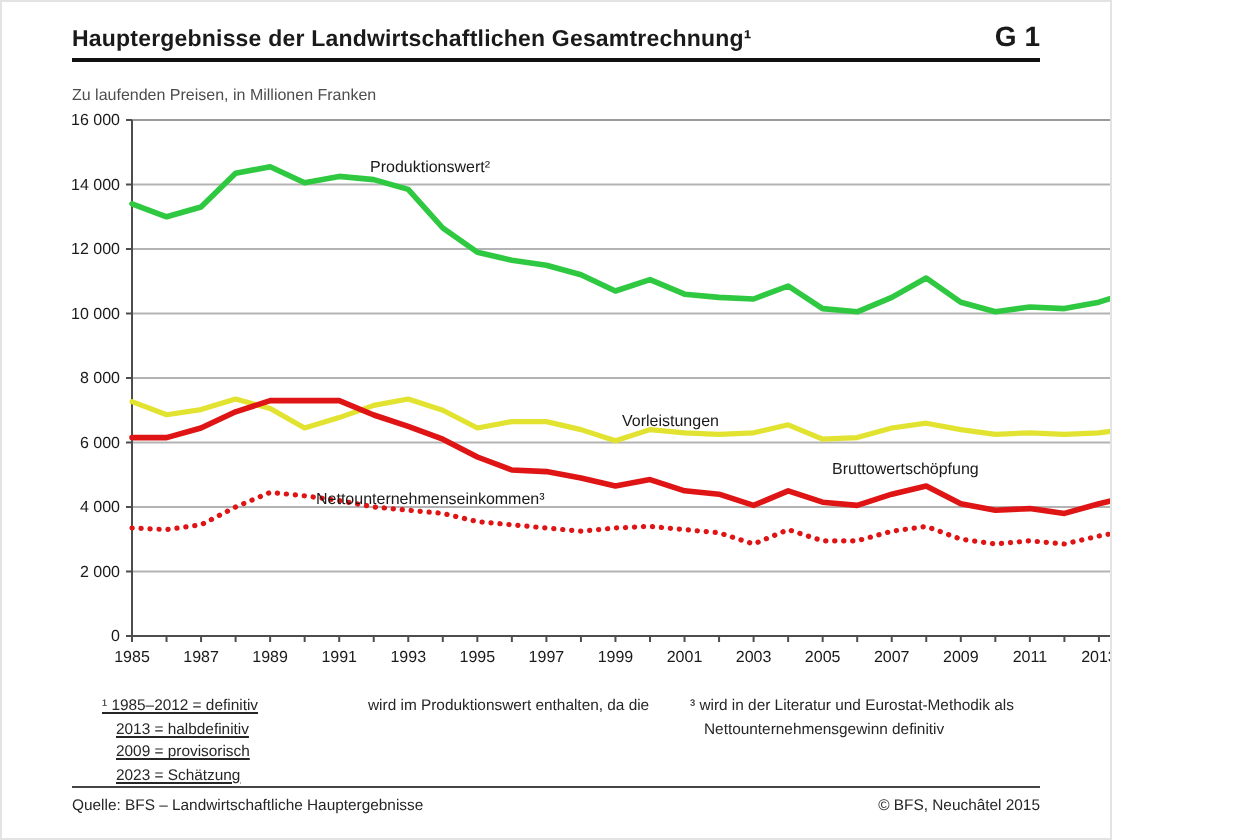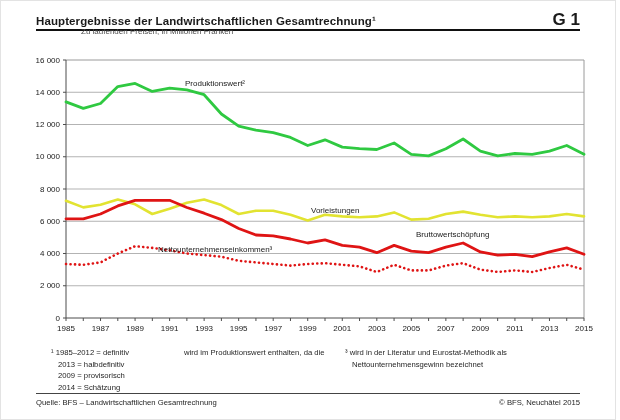--- a/index.html
+++ b/index.html
@@ -1,29 +1,29 @@
 <!DOCTYPE html>
 <html><head>
 <meta charset="utf-8">
 <style>
   html,body{margin:0;padding:0;background:#fff;}
   .page{
-    position:relative;width:616px;height:420px;background:#ffffff;
+    position:relative;width:556px;height:420px;background:#ffffff;
     font-family:"Liberation Sans",sans-serif;color:#1a1a1a;overflow:hidden;
     border:1px solid #e3e3e3;box-sizing:border-box;
   }
   .header{position:absolute;left:35px;right:35px;top:9px;display:flex;justify-content:space-between;align-items:baseline;}
   .title{font-size:11.5px;font-weight:bold;letter-spacing:0.1px;}
-  .graph-id{font-size:17px;font-weight:bold;}
+  .graph-id{font-size:14px;font-weight:bold;}
   .title-rule{position:absolute;left:35px;right:35px;top:28px;height:2px;background:#111;}
-  .subtitle{position:absolute;left:35px;top:26px;font-size:8px;color:#4d4d4d;margin-left:45px;}
+  .subtitle{position:absolute;left:35px;top:42px;font-size:8px;color:#4d4d4d;}
   svg.chart{position:absolute;left:0;top:0;font-family:"Liberation Sans",sans-serif;}
   .footnotes{position:absolute;top:346px;left:0;width:620px;height:47px;font-size:7.7px;line-height:11.6px;color:#262626;}
   .footnote{position:absolute;top:0;}
-  .footnote.f1{left:50px;}
+  .footnote.f1{left:50px;text-decoration:underline;}
   .footnote.f2{left:176px;}
   .footnote.f3{left:344px;}
   .fn-first{padding-left:0;}
   .fn-cont{padding-left:7px;}
   .footer-rule{position:absolute;left:35px;right:35px;top:392px;height:1px;background:#444;}
   .footer{position:absolute;left:35px;right:35px;top:397px;display:flex;justify-content:space-between;font-size:7.7px;color:#262626;}
 </style>
 </head>
 <body>
 
@@ -122,30 +122,30 @@
       <text x="310" y="212" font-size="8" fill="#1a1a1a">Vorleistungen</text>
       <text x="415" y="236" font-size="8" fill="#1a1a1a">Bruttowertschöpfung</text>
       <text x="157" y="251" font-size="8" fill="#1a1a1a">Nettounternehmenseinkommen³</text>
     </svg>
 
   <div class="footnotes">
     <div class="footnote f1">
         <div class="fn-first">¹ 1985–2012 = definitiv</div>
         <div class="fn-cont">2013 = halbdefinitiv</div>
         <div class="fn-cont">2009 = provisorisch</div>
-        <div class="fn-cont">2014 = Schätzung</div>
+        <div class="fn-cont">2023 = Schätzung</div>
       </div>
     <div class="footnote f2">
         <div class="fn-cont">wird im Produktionswert enthalten, da die</div>
       </div>
     <div class="footnote f3">
         <div class="fn-first">³ wird in der Literatur und Eurostat-Methodik als</div>
-        <div class="fn-cont">Nettounternehmensgewinn bezeichnet</div>
+        <div class="fn-cont">Nettounternehmensgewinn definitiv</div>
       </div>
   </div>
 
   <div class="footer-rule"></div>
   <div class="footer">
-    <span>Quelle: BFS – Landwirtschaftlichen Gesamtrechnung</span>
+    <span>Quelle: BFS – Landwirtschaftliche Hauptergebnisse</span>
     <span>© BFS, Neuchâtel 2015</span>
   </div>
 
 </div>
 
 </body></html>

